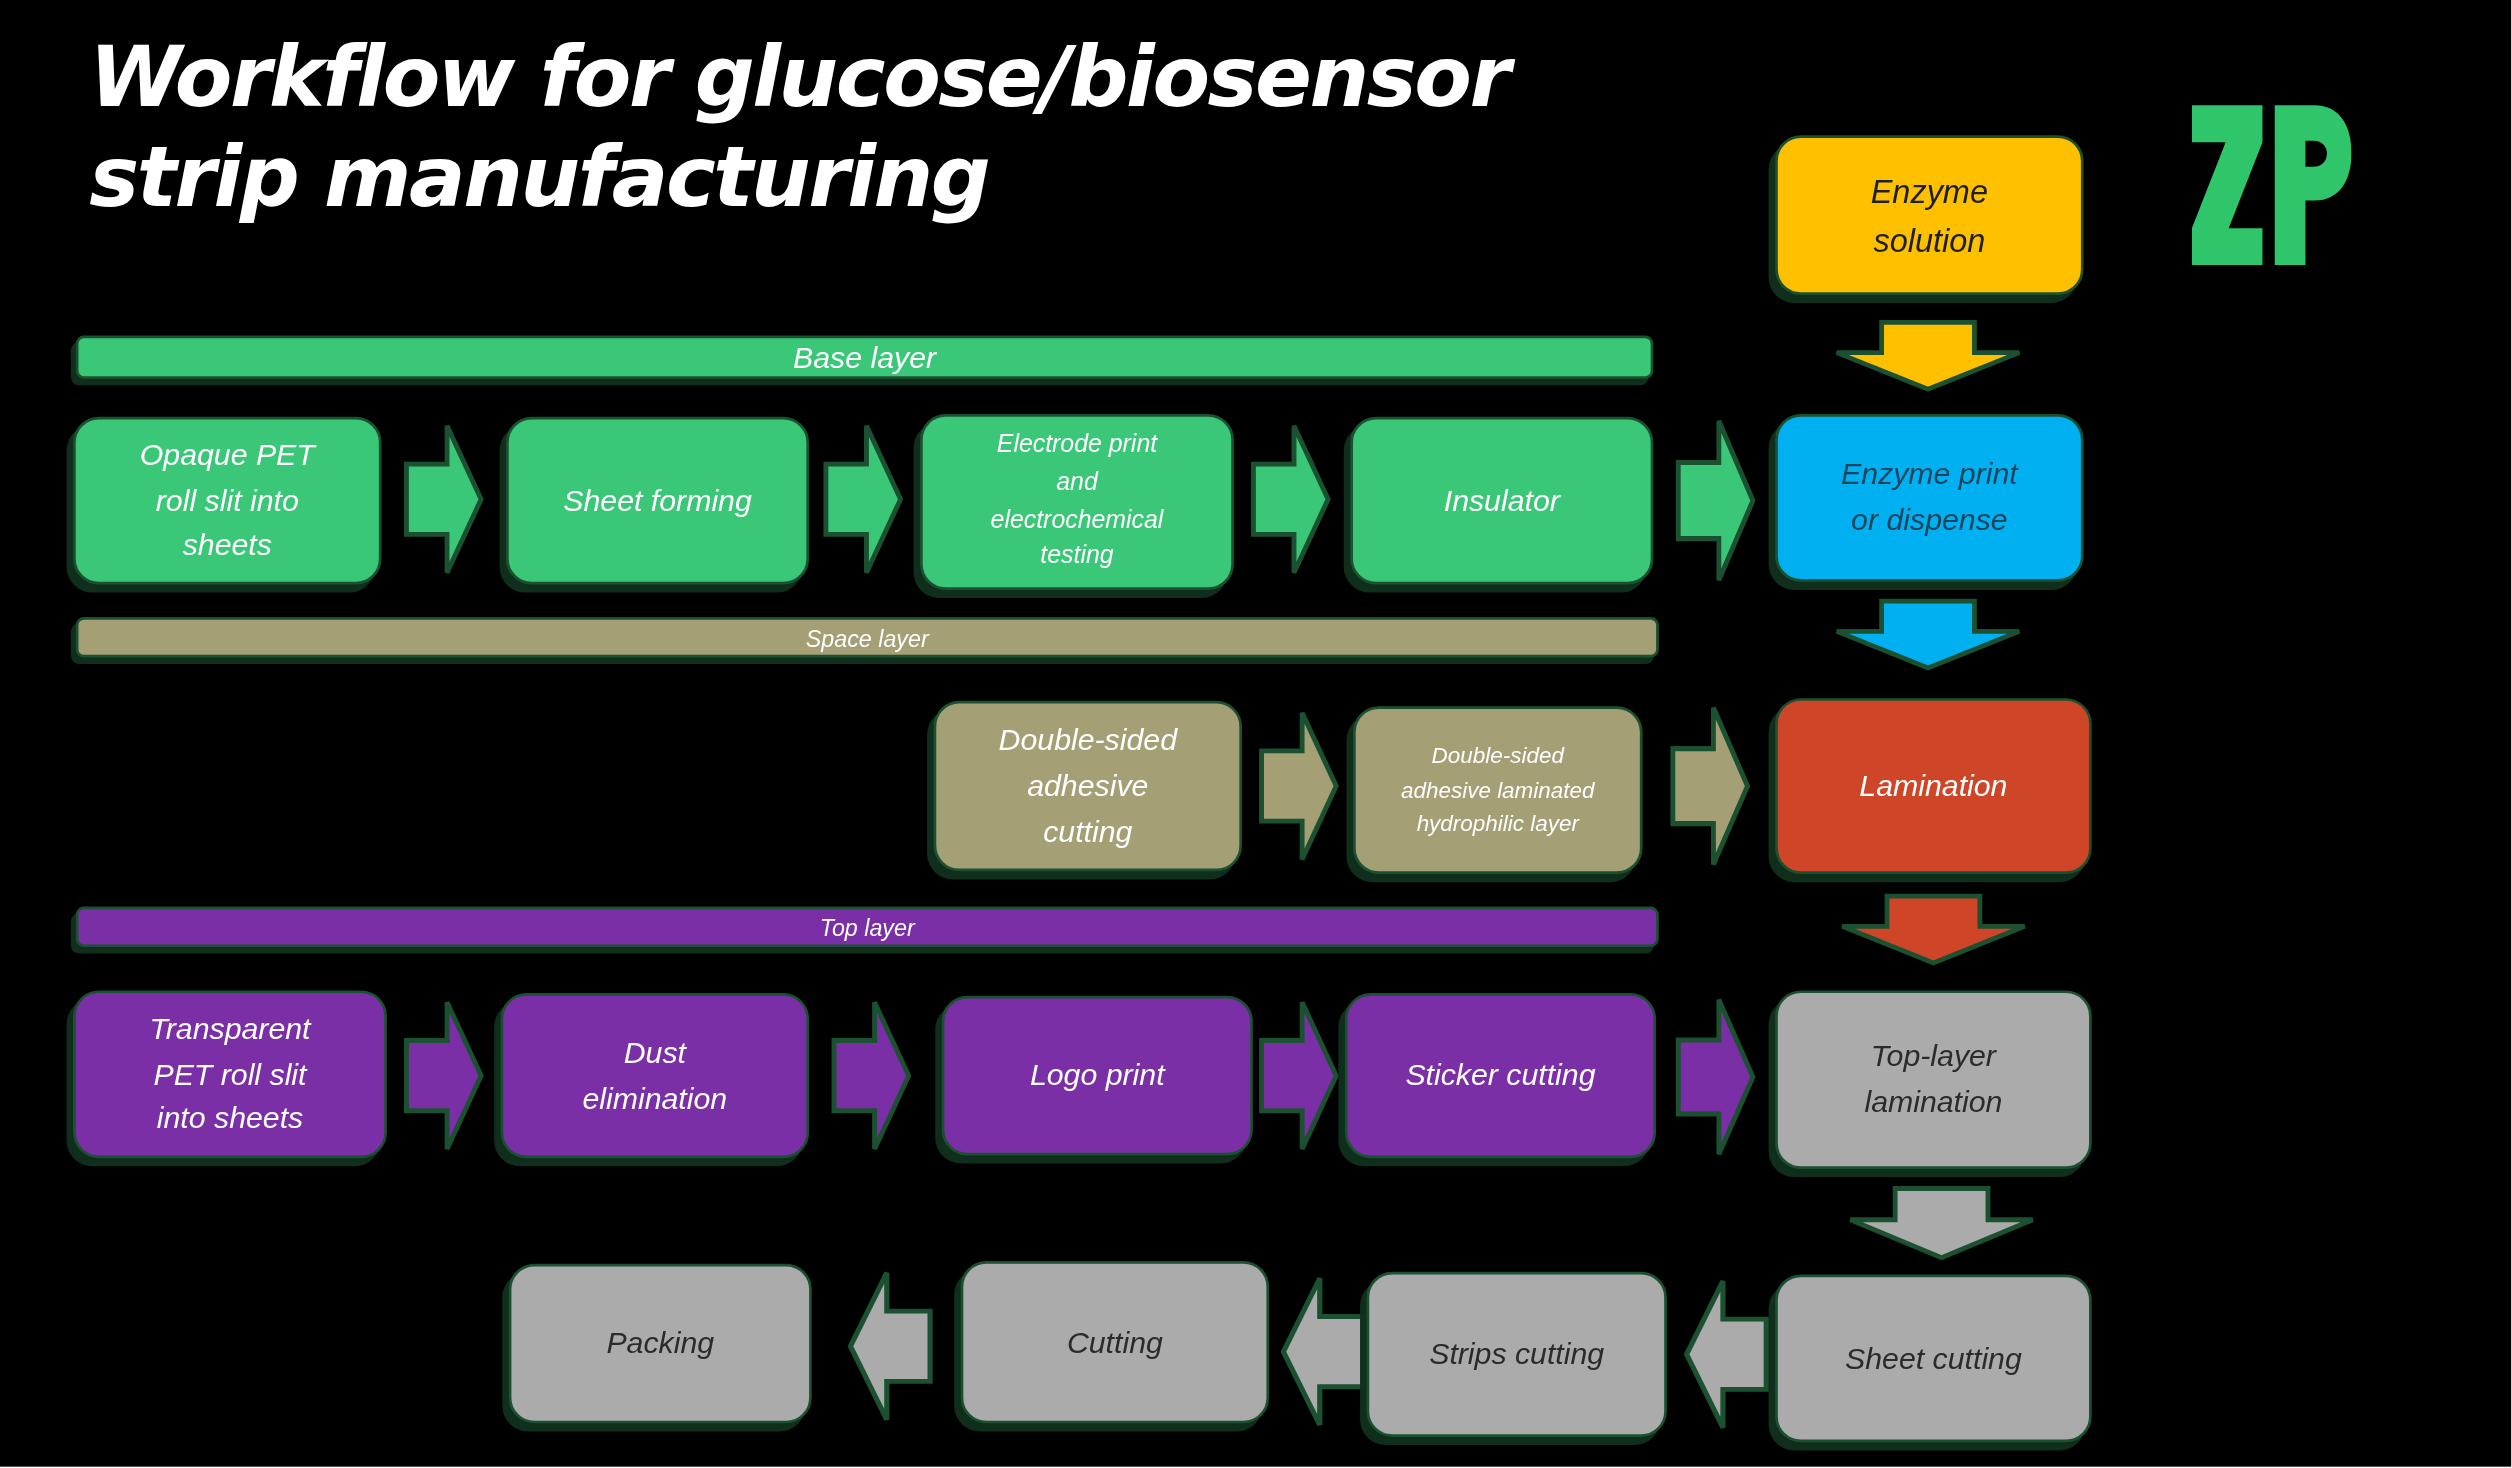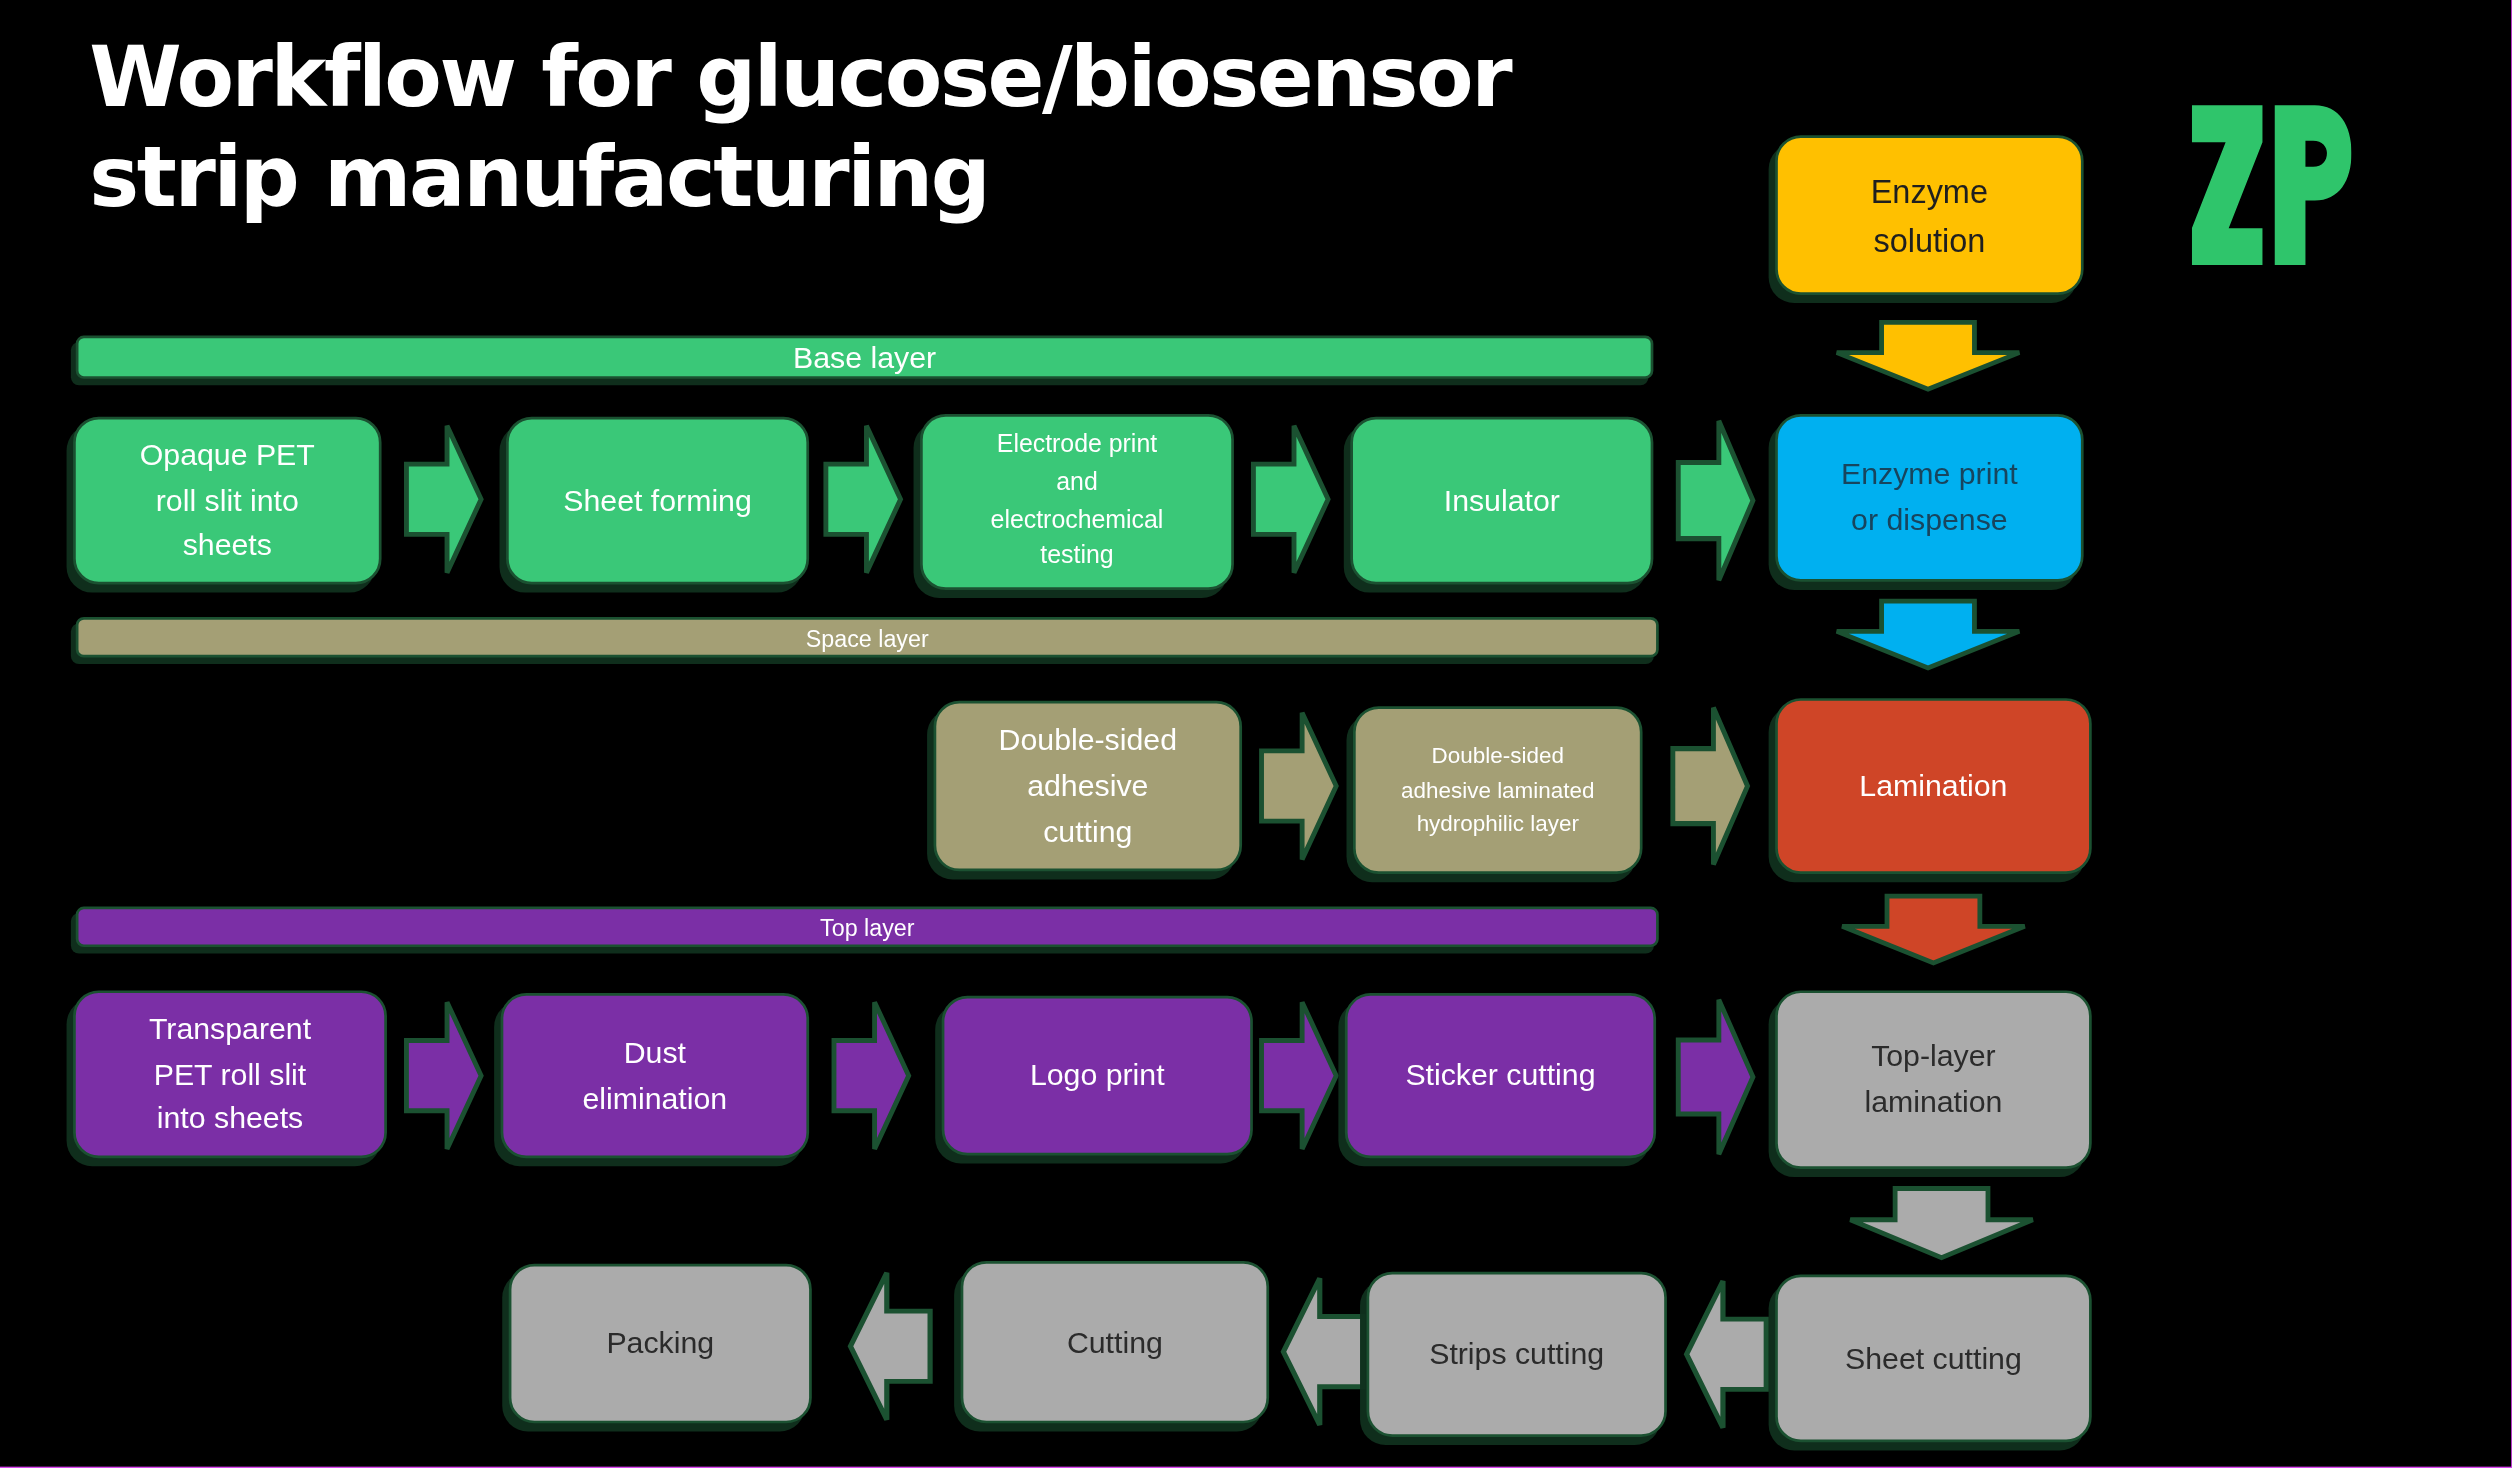--- a/index.html
+++ b/index.html
@@ -1,16 +1,16 @@
 <!DOCTYPE html>
 <html style="font-size:9.5px"><head>
 <meta charset="utf-8">
 <style>
   html,body{margin:0;padding:0;background:#000;}
-  .viewport{position:relative;width:2512px;height:1468px;background:#d946ef;overflow:hidden;}
+  .viewport{position:relative;width:2512px;height:1468px;background:#ffffff;overflow:hidden;font-style:italic;}
   .stage{position:relative;width:928px;height:542px;background:#000;
          transform:scale(2.70599);transform-origin:0 0;
          font-family:"Liberation Sans", sans-serif;}
   .title{position:absolute;left:33px;top:9.5px;margin:0;color:#fff;
          font-family:"DejaVu Sans", sans-serif;font-weight:800;
          font-size:31px;line-height:1.2;letter-spacing:-0.9px;}
   .logo{position:absolute;left:810px;top:34px;width:59px;height:70px;}
   
   .node{position:absolute;display:flex;align-items:center;justify-content:center;
         text-align:center;border:1.5px solid #1b5131;border-radius:9.5px;

